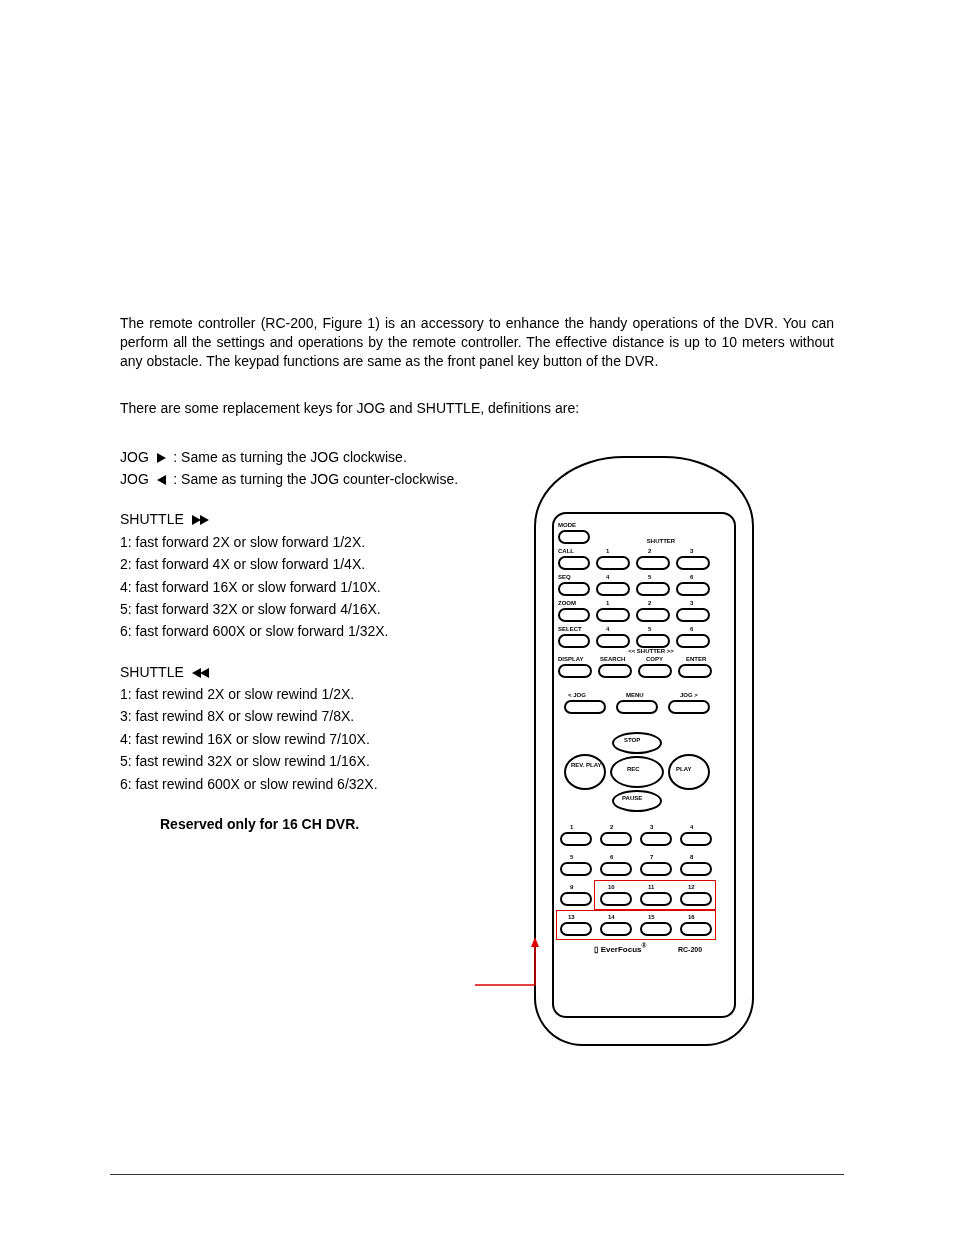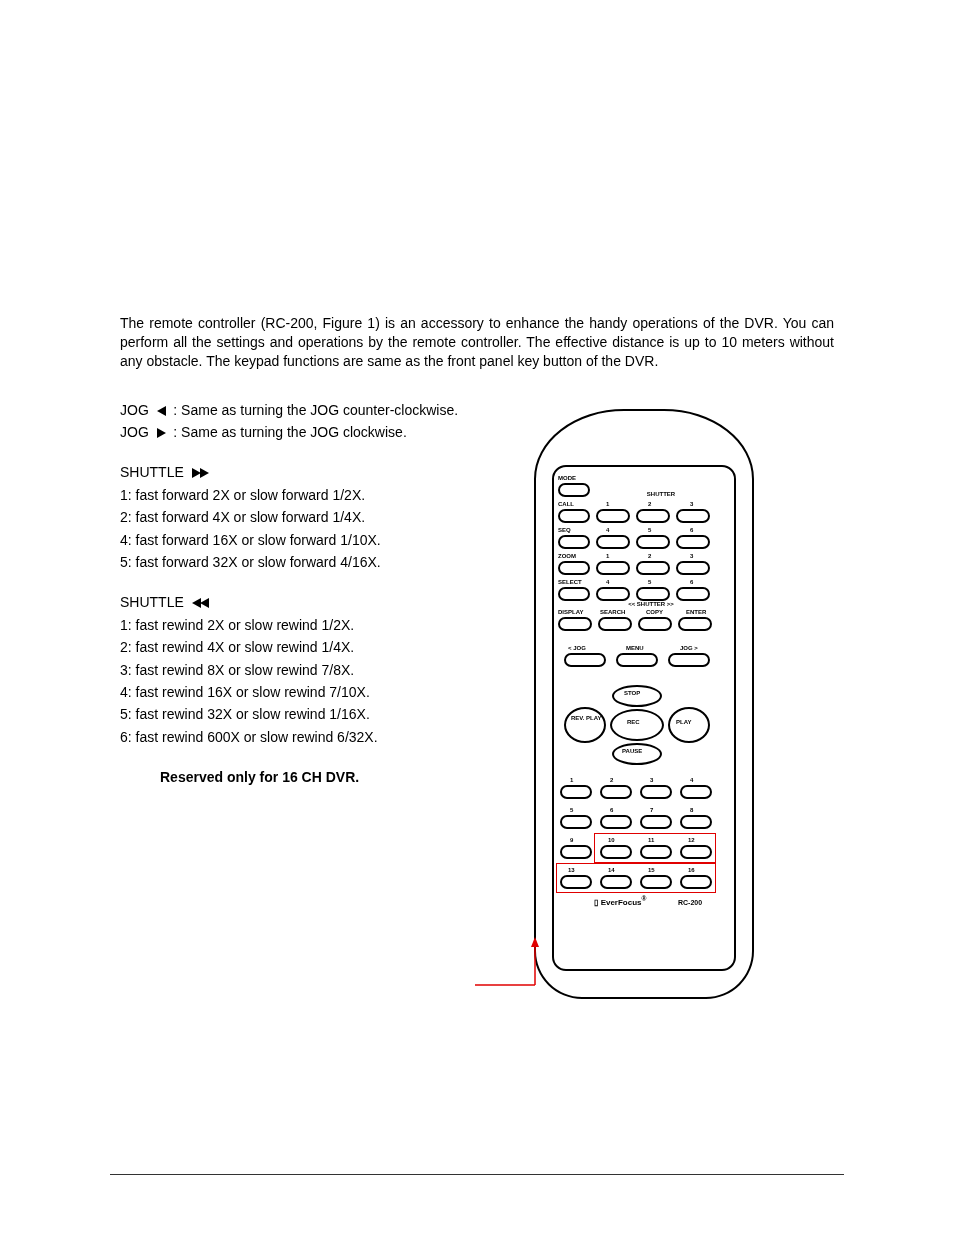--- a/index.html
+++ b/index.html
@@ -121,54 +121,55 @@
     position: absolute;
   }
 </style>
 </head>
 <body>
 
 <div class="page">
 
   <p class="para">The remote controller (RC-200, Figure 1) is an accessory to enhance the handy operations of the DVR.  You can perform all the settings and operations by the remote controller.  The effective distance is up to 10 meters without any obstacle. The keypad functions are same as the front panel key button of the DVR.</p>
 
+  <p class="para">There are some replacement keys for JOG and SHUTTLE, definitions are:</p>
 
   <div class="columns">
     <div class="left-col">
 
+      <div class="line">
+        <span>JOG</span>&nbsp;
+        <span class="tri-right"></span>&nbsp;
+        <span>: Same as turning the JOG clockwise.</span>
+      </div>
       <div class="line">
         <span>JOG</span>&nbsp;
         <span class="tri-left"></span>&nbsp;
         <span>: Same as turning the JOG counter-clockwise.</span>
       </div>
-      <div class="line">
-        <span>JOG</span>&nbsp;
-        <span class="tri-right"></span>&nbsp;
-        <span>: Same as turning the JOG clockwise.</span>
-      </div>
 
       <div class="section-gap"></div>
 
       <div class="line">
         <span>SHUTTLE</span>&nbsp;
         <span class="dbl-right"><span class="tri-right"></span><span class="tri-right"></span></span>
       </div>
       <div class="line">1: fast forward 2X or slow forward 1/2X.</div>
       <div class="line">2: fast forward 4X or slow forward 1/4X.</div>
       <div class="line">4: fast forward 16X or slow forward 1/10X.</div>
       <div class="line">5: fast forward 32X or slow forward 4/16X.</div>
+      <div class="line">6: fast forward 600X or slow forward 1/32X.</div>
 
       <div class="section-gap"></div>
 
       <div class="line">
         <span>SHUTTLE</span>&nbsp;
         <span class="dbl-left"><span class="tri-left"></span><span class="tri-left"></span></span>
       </div>
       <div class="line">1: fast rewind 2X or slow rewind 1/2X.</div>
-      <div class="line">2: fast rewind 4X or slow rewind 1/4X.</div>
       <div class="line">3: fast rewind 8X or slow rewind 7/8X.</div>
       <div class="line">4: fast rewind 16X or slow rewind 7/10X.</div>
       <div class="line">5: fast rewind 32X or slow rewind 1/16X.</div>
       <div class="line">6: fast rewind 600X or slow rewind 6/32X.</div>
 
       <div class="section-gap"></div>
 
       <div class="line bold" style="padding-left:40px;">Reserved only for 16 CH DVR.</div>
     </div>
 

